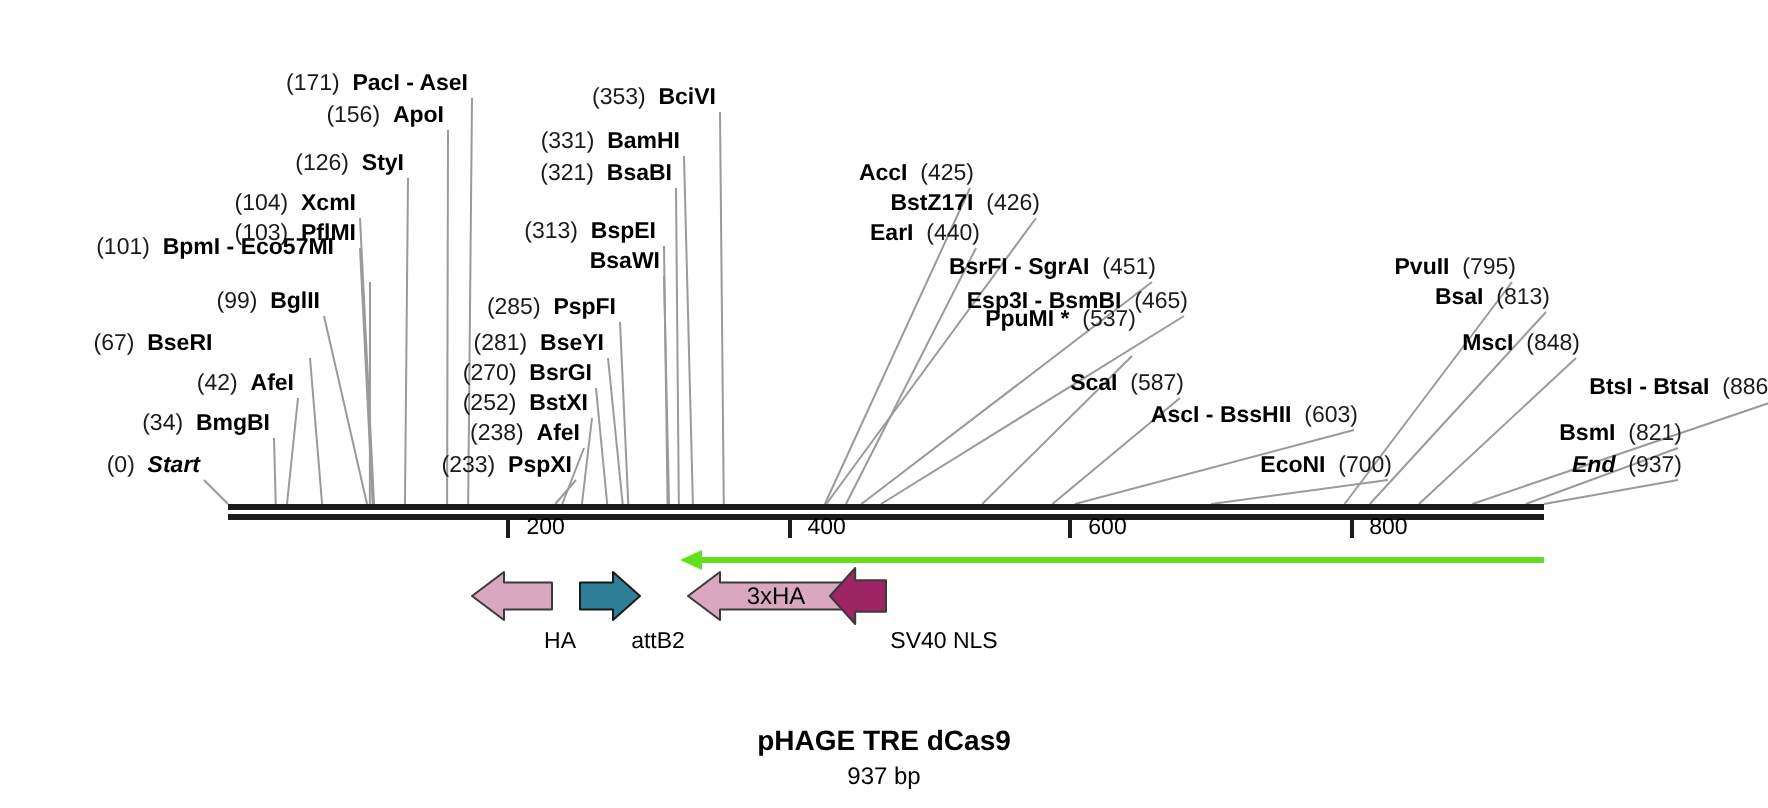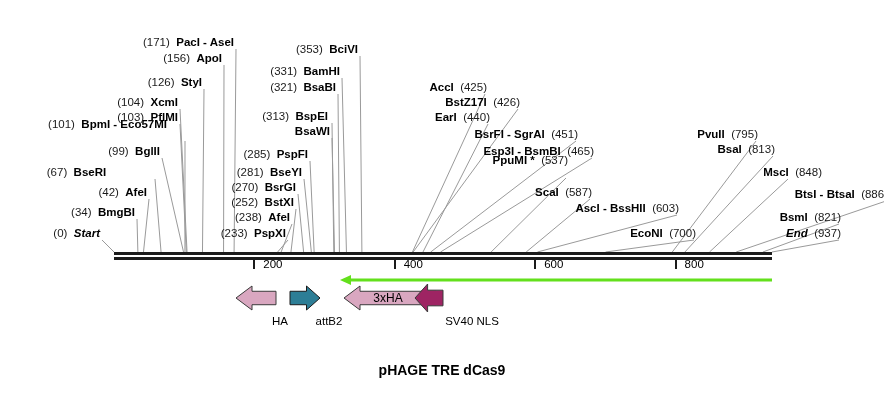--- a/index.html
+++ b/index.html
@@ -122,21 +122,21 @@
       <div class="elabel" style="top: 96px; left: 0px; width: 520px;"><span class="nm">BstZ17I</span>&nbsp;&nbsp;<span class="pos">(426)</span></div>
       <div class="elabel" style="top: 111px; left: 0px; width: 490px;"><span class="nm">EarI</span>&nbsp;&nbsp;<span class="pos">(440)</span></div>
       <div class="elabel" style="top: 128px; left: 0px; width: 578px;"><span class="nm">BsrFI</span><span class="dash"> - </span><span class="nm">SgrAI</span>&nbsp;&nbsp;<span class="pos">(451)</span></div>
       <div class="elabel" style="top: 145px; left: 0px; width: 594px;"><span class="nm">Esp3I</span><span class="dash"> - </span><span class="nm">BsmBI</span>&nbsp;&nbsp;<span class="pos">(465)</span></div>
       <div class="elabel" style="top: 154px; left: 0px; width: 568px;"><span class="nm">PpuMI *</span>&nbsp;&nbsp;<span class="pos">(537)</span></div>
       <div class="elabel" style="top: 186px; left: 0px; width: 592px;"><span class="nm">ScaI</span>&nbsp;&nbsp;<span class="pos">(587)</span></div>
       <div class="elabel" style="top: 202px; left: 0px; width: 679px;"><span class="nm">AscI</span><span class="dash"> - </span><span class="nm">BssHII</span>&nbsp;&nbsp;<span class="pos">(603)</span></div>
       <div class="elabel" style="top: 227px; left: 0px; width: 696px;"><span class="nm">EcoNI</span>&nbsp;&nbsp;<span class="pos">(700)</span></div>
       <div class="elabel" style="top: 128px; left: 0px; width: 758px;"><span class="nm">PvuII</span>&nbsp;&nbsp;<span class="pos">(795)</span></div>
       <div class="elabel" style="top: 143px; left: 0px; width: 775px;"><span class="nm">BsaI</span>&nbsp;&nbsp;<span class="pos">(813)</span></div>
-      <div class="elabel" style="top: 166px; left: 0px; width: 790px; margin-left: 32px;"><span class="nm">MscI</span>&nbsp;&nbsp;<span class="pos">(848)</span></div>
+      <div class="elabel" style="top: 166px; left: 0px; width: 790px;"><span class="nm">MscI</span>&nbsp;&nbsp;<span class="pos">(848)</span></div>
       <div class="elabel" style="top: 188px; left: 0px; width: 888px;"><span class="nm">BtsI</span><span class="dash"> - </span><span class="nm">BtsaI</span>&nbsp;&nbsp;<span class="pos">(886)</span></div>
       <div class="elabel" style="top: 211px; left: 0px; width: 841px;"><span class="nm">BsmI</span>&nbsp;&nbsp;<span class="pos">(821)</span></div>
       <div class="elabel" style="top: 227px; left: 0px; width: 841px;"><span class="nm ital">End</span>&nbsp;&nbsp;<span class="pos">(937)</span></div>
     </div>
 
   <div class="backbone"></div>
   <div class="backbone2"></div>
 
   <div id="ruler-layer">
       <div class="rtick" style="left: 253.448px;"></div>
@@ -187,14 +187,15 @@
           L 427.6 305.84
           L 427.6 312 Z" fill="#9e2463" stroke="#3a3a3a" stroke-width="1" stroke-linejoin="round"></path>
     </svg>
   <div id="feature-label-layer">
       <div class="featlabel" style="left: 256px; top: 315px; transform: translateX(-50%);">HA</div>
       <div class="featlabel" style="left: 305px; top: 315px; transform: translateX(-50%);">attB2</div>
       <div class="featlabel" style="left: 448px; top: 315px; transform: translateX(-50%);">SV40 NLS</div>
     </div>
 
   <div class="title" style="top:362px;">pHAGE TRE dCas9</div>
+  <div class="subtitle" style="top:381px;">937 bp</div>
 
 </div>
 
 </body></html>

